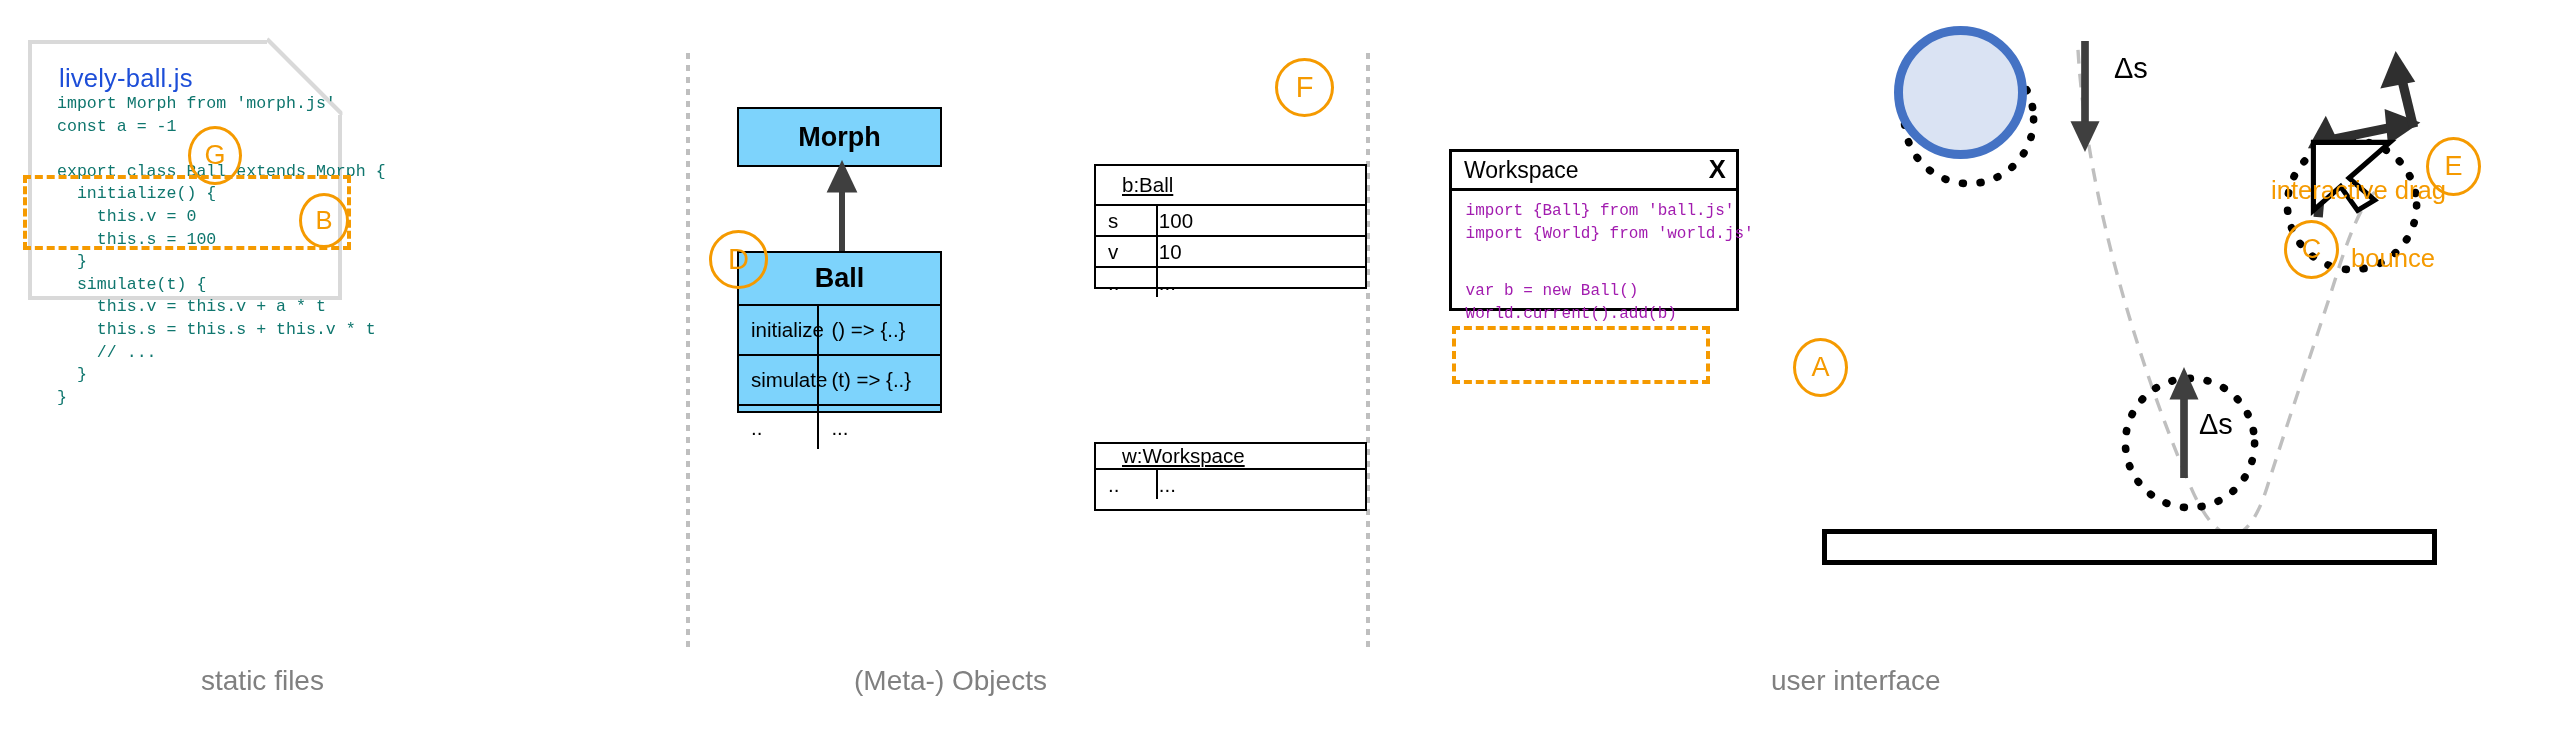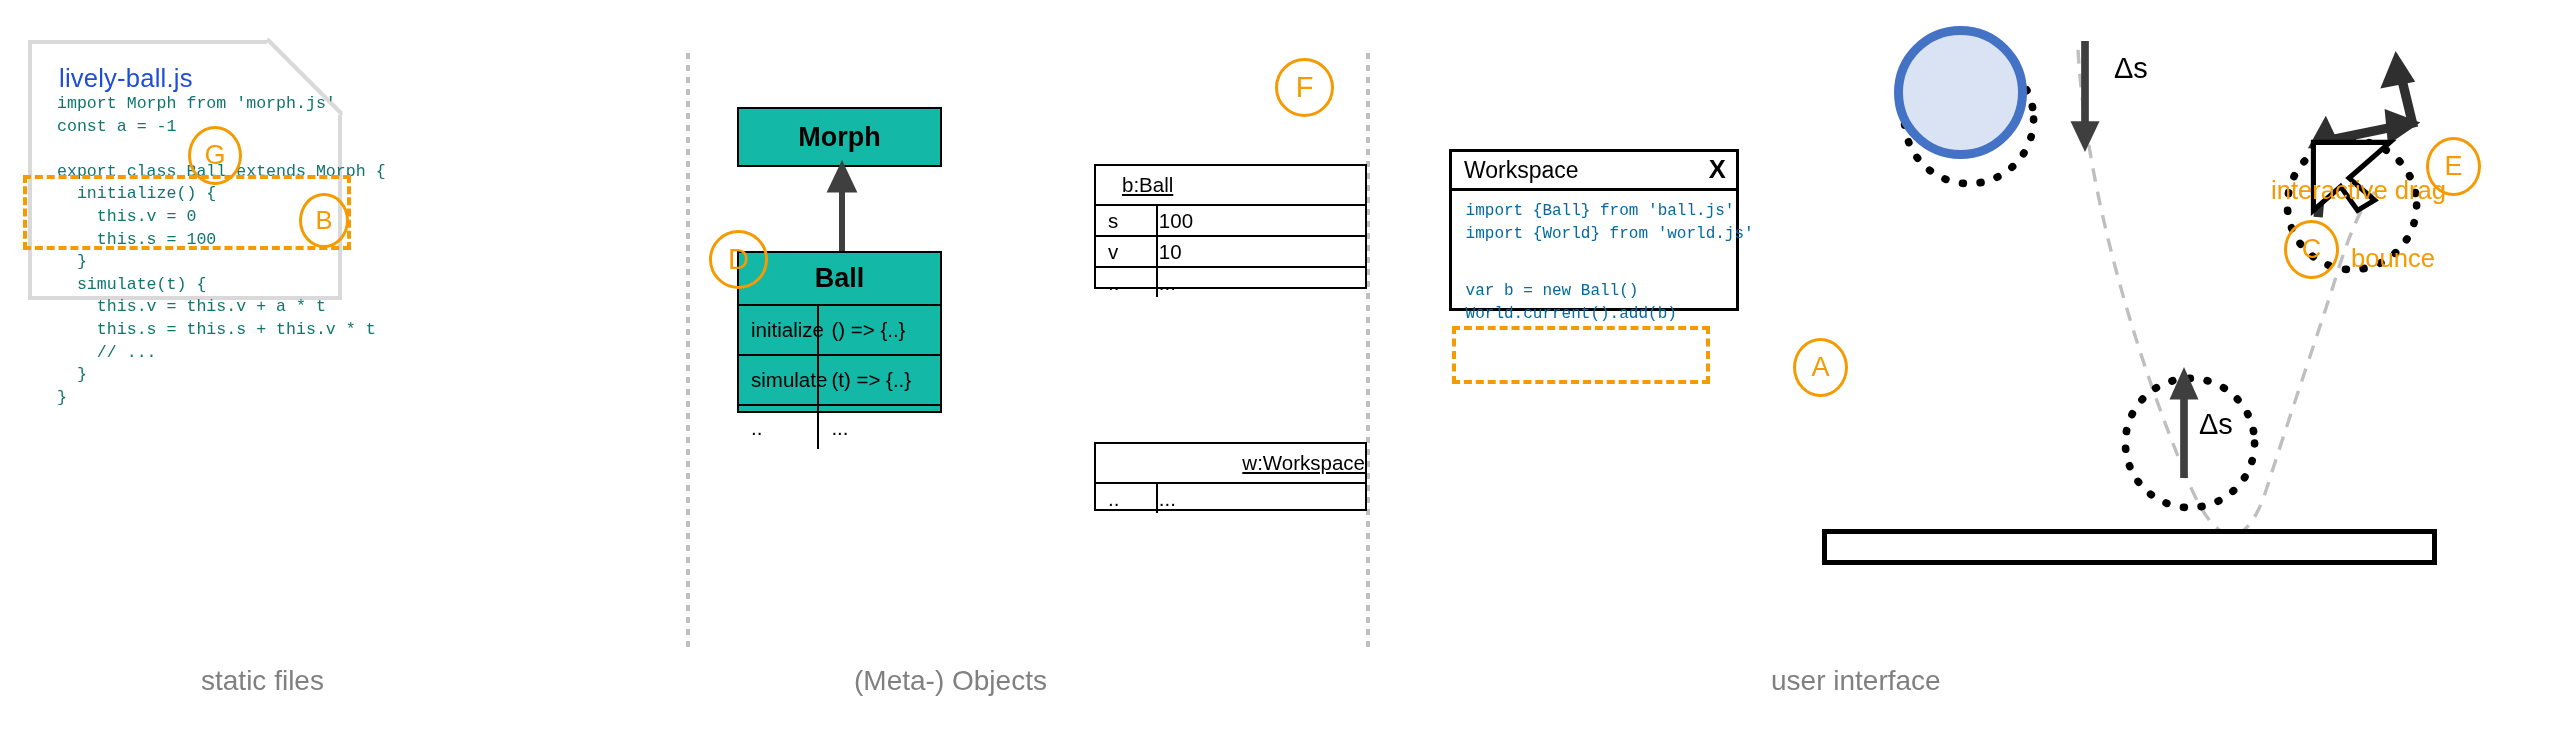--- a/index.html
+++ b/index.html
@@ -34,21 +34,21 @@
 
   
   .dash-box{position:absolute;border:4.3px dashed #f59a00;box-sizing:border-box;background:transparent;}
 
   
   .badge{position:absolute;border:3px solid #f59a00;border-radius:50%;
      color:#f59a00;display:flex;align-items:center;justify-content:center;
      font-family:"Liberation Sans", sans-serif;background:transparent;}
 
   
-  .uml{position:absolute;border:2.6px solid #000;background:#14b8a6;box-sizing:border-box;}
+  .uml{position:absolute;border:2.6px solid #000;background:#7dd3fc;box-sizing:border-box;}
   .uml .title{display:flex;align-items:center;justify-content:center;
      font-weight:bold;font-size:27px;color:#000;}
   .uml .row{display:flex;border-top:2.6px solid #000;}
   .uml .row .c1{width:40%;border-right:2.6px solid #000;display:flex;align-items:center;
      padding-left:12px;box-sizing:border-box;font-size:20.5px;color:#000;}
   .uml .row .c2{width:60%;display:flex;align-items:center;padding-left:12px;
      box-sizing:border-box;font-size:20.5px;color:#000;}
 
   
   .objbox{position:absolute;border:2.6px solid #000;background:#fff;box-sizing:border-box;}
@@ -61,21 +61,21 @@
      box-sizing:border-box;font-size:20.5px;color:#000;}
 
   
   #workspace{position:absolute;left:1449px;top:149px;width:290px;height:162px;
      border:3.4px solid #000;background:#fff;box-sizing:border-box;}
   #workspace .titlebar{height:39px;border-bottom:3.4px solid #000;display:flex;
      align-items:center;justify-content:space-between;padding:0 10.2px 0 12px;box-sizing:border-box;}
   #workspace .wtitle{font-size:23px;color:#000;}
   #workspace .wclose{font-size:25.6px;font-weight:bold;color:#000;line-height:1;}
   #workspace .wbody{padding:8.5px 0 0 13.6px;font-family:"Liberation Mono", monospace;
-     font-size:16px;line-height:23px;white-space:pre;color:#0369a1;}
+     font-size:16px;line-height:23px;white-space:pre;color:#a21caf;}
 
   
   #scene{position:absolute;left:1858px;top:8.5px;width:718px;height:648px;}
   .orange-label{position:absolute;color:#f59a00;font-size:25.6px;white-space:nowrap;
      font-family:"Liberation Sans", sans-serif;}
   .ds-label{position:absolute;color:#000;font-size:29px;font-family:"Liberation Sans", sans-serif;}
 </style>
 </head>
 <body>
 
@@ -154,21 +154,21 @@
       <div class="c2">10</div>
     </div>
     <div class="orow" style="height:29px;">
       <div class="c1">..</div>
       <div class="c2">...</div>
     </div>
   </div>
   <div class="badge" style="left:1275px;top:58px;width:53px;height:53px;font-size:29px;">F</div>
 
   <div class="objbox" style="left:1094px;top:442px;width:273px;height:69px;">
-    <div class="otitle" style="height:38px;justify-content:flex-end;">
+    <div class="otitle" style="height:24px;">
       <span>w:Workspace</span>
     </div>
     <div class="orow" style="height:29px;">
       <div class="c1">..</div>
       <div class="c2">...</div>
     </div>
   </div>
 
   <div class="col-caption" style="left:854px;">(Meta-) Objects</div>
 

